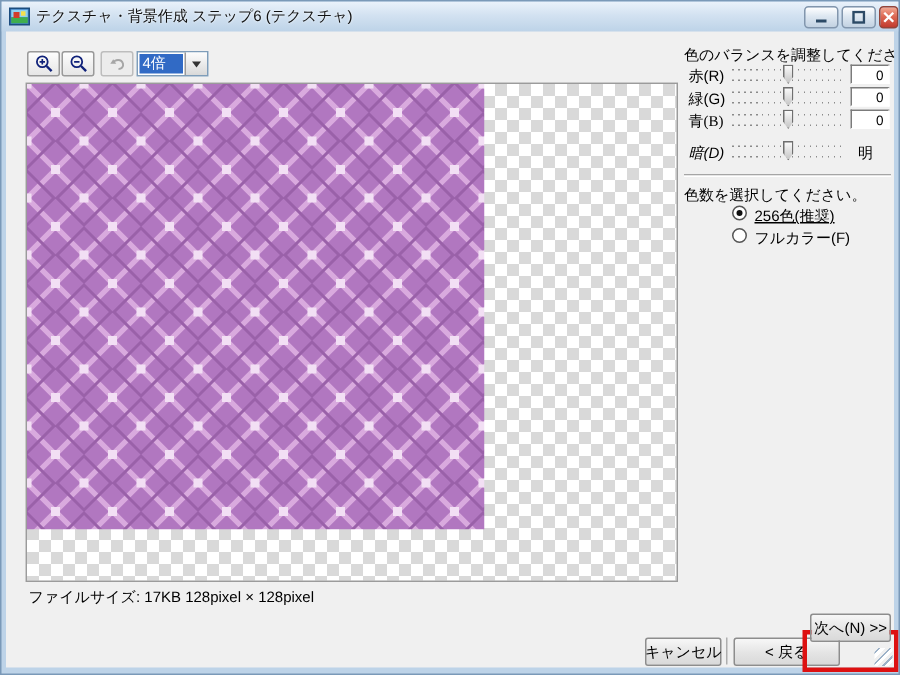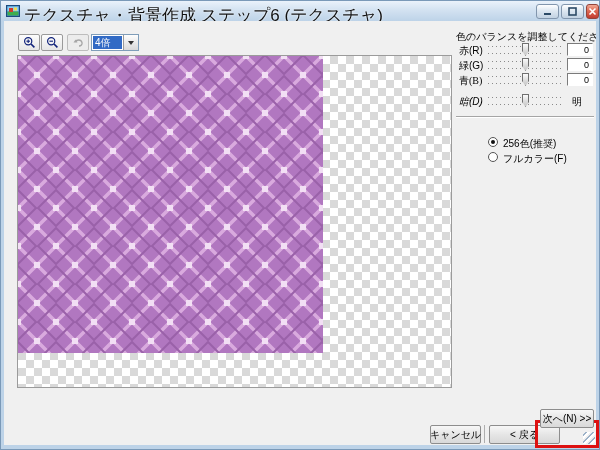--- a/index.html
+++ b/index.html
@@ -8,21 +8,21 @@
     position:relative; width:600px; height:450px;
     background:#bdd3e8; border:1px solid #7a99b8; overflow:hidden;
   }
   
   #titlebar {
     position:absolute; left:0; top:0; right:0; height:20px;
     background:linear-gradient(#eaf2fb,#d3e2f1 45%,#bdd3e8);
   }
   .app-icon { position:absolute; left:5px; top:3px; width:14px; height:14px; }
   .title-text {
-    position:absolute; left:23px; top:3px; font-size:17px; color:#111;
+    position:absolute; left:23px; top:3px; font-size:10px; color:#111;
     white-space:nowrap; text-shadow:0 0 2px #fff;text-align:right;
   }
   .tb-btn {
     position:absolute; top:3px; height:15px; border-radius:3px;
     border:1px solid #8296ad;
     background:linear-gradient(#ffffff,#dde7f1 45%,#c2d2e2);
     display:flex; align-items:center; justify-content:center;
   }
   .tb-btn.min { left:535px; width:23px; }
   .tb-btn.max { left:560px; width:23px; }
@@ -237,29 +237,31 @@
 
     <span class="slider-row-label" style="left:455px; top:74px;font-style:italic;">暗(D)</span>
     <div class="trackbar" style="left:484px; top:73px;">
       <div class="ticks"></div>
       <div class="thumb"></div>
     </div>
     <span class="abs small-txt" style="left:568px; top:74px;">明</span>
 
     <div class="separator"></div>
 
+    <span class="abs small-txt" style="left:452px; top:102px;">色数を選択してください。</span>
 
     <div class="radio" style="left:484px; top:116px;">
       <div class="dot"></div>
     </div>
-    <span class="abs small-txt" style="left:499px; top:116px;">256色(推奨)</span>
+    <span class="abs small-txt" style="left:499px; top:116px;text-decoration:underline;">256色(推奨)</span>
 
     <div class="radio" style="left:484px; top:131px;"></div>
     <span class="abs small-txt" style="left:499px; top:131px;">フルカラー(F)</span>
 
+    <span class="abs small-txt" style="left:15px; top:370px;">ファイルサイズ: 17KB 128pixel × 128pixel</span>
 
     <div class="dlg-btn" style="left:426px; top:404px; width:51px;">キャンセル</div>
     <div class="btn-divider" style="left:480px; top:404px;"></div>
     <div class="dlg-btn" style="left:485px; top:404px; width:71px;">&lt; 戻る</div>
     <div class="annotation-box"></div>
     <div class="dlg-btn" style="left:536px; top:388px; width:54px; z-index:6;">次へ(N) &gt;&gt;</div>
 
     <div class="resize-grip"></div>
   </div>
 </div>

